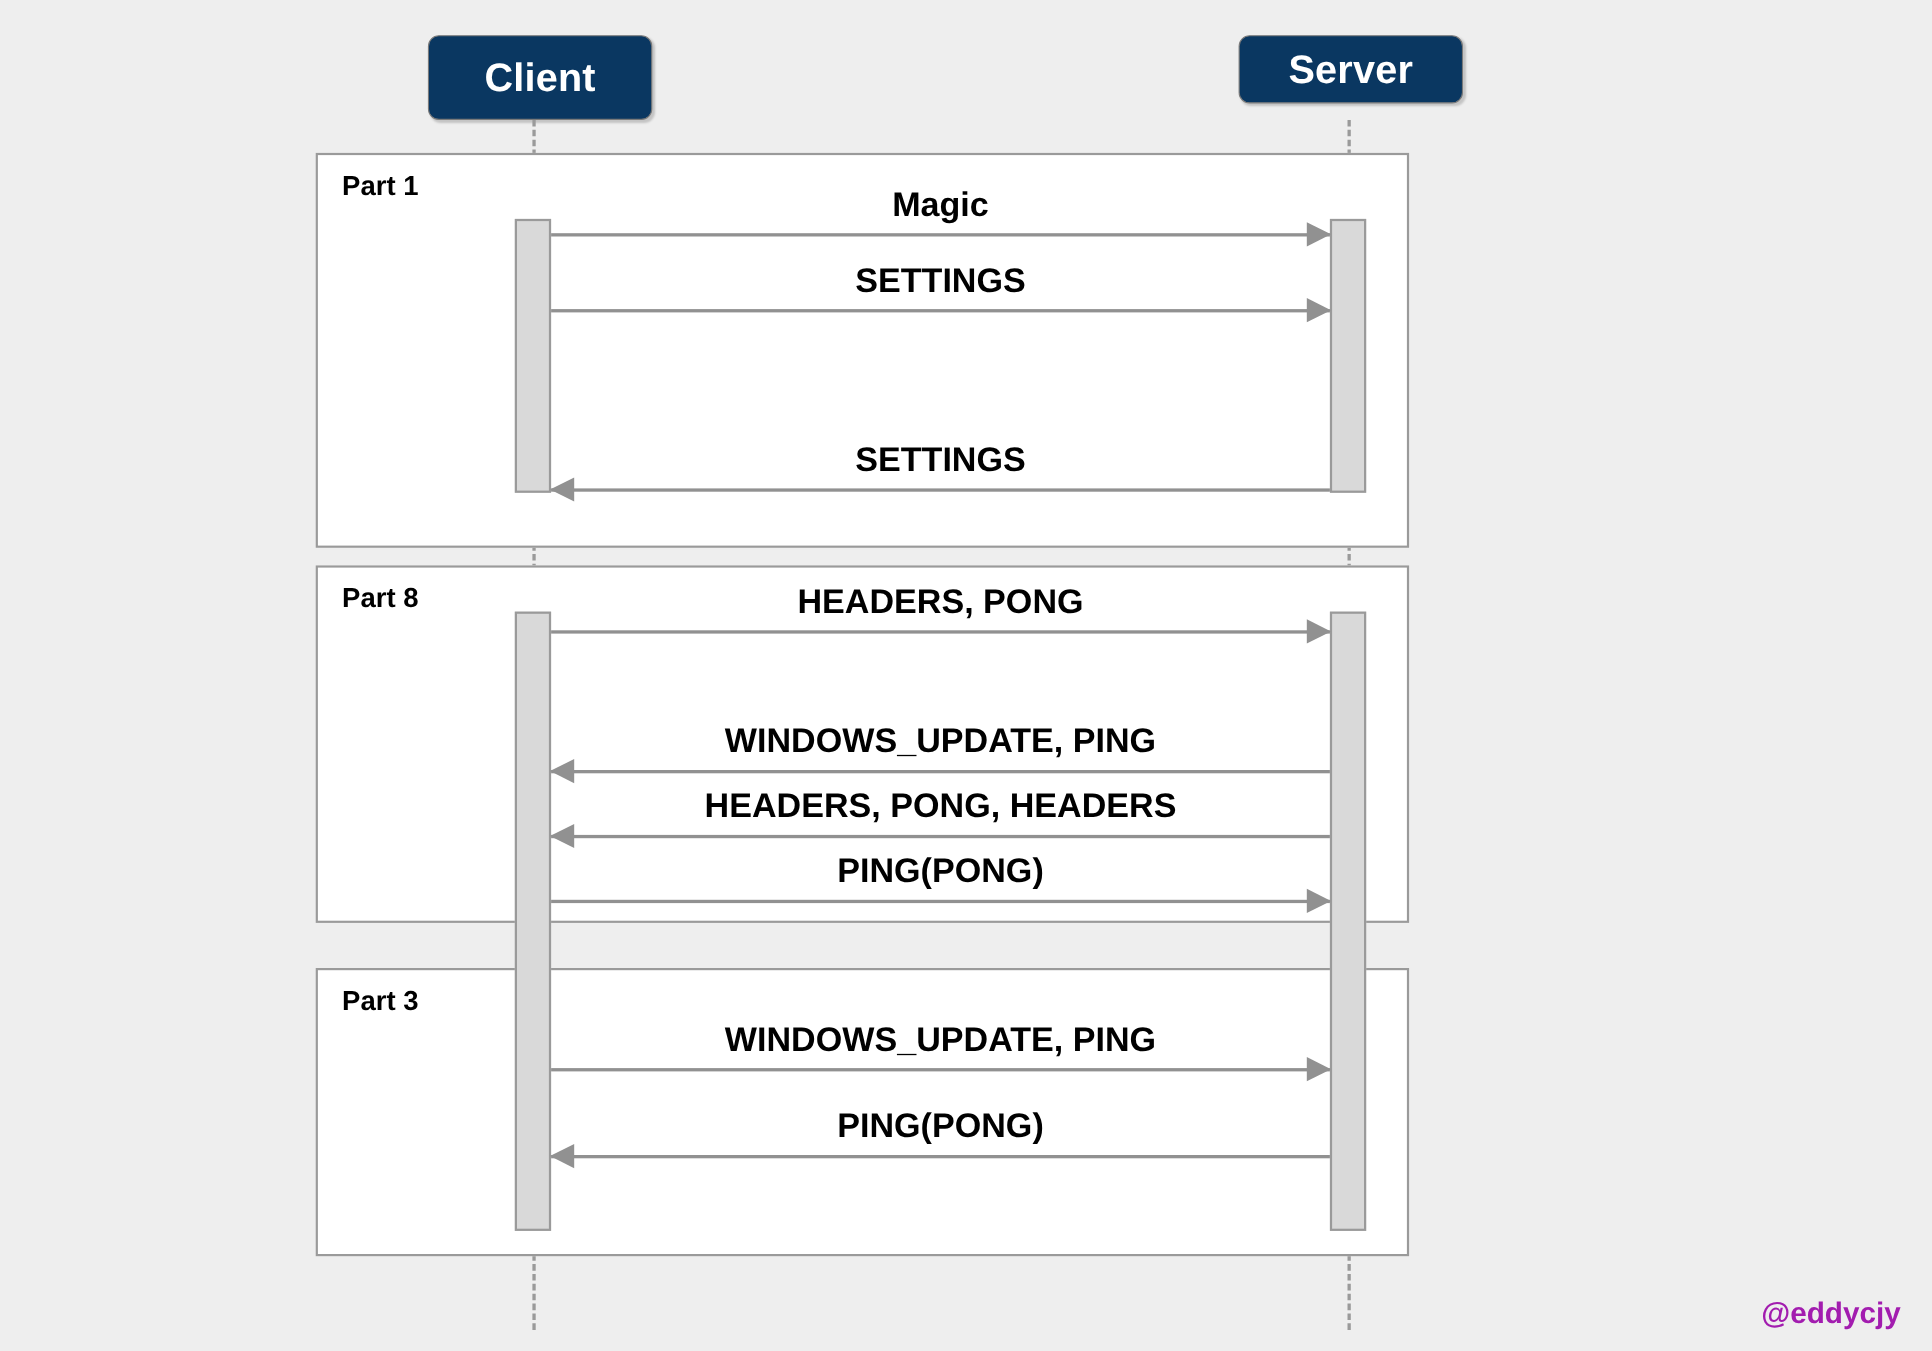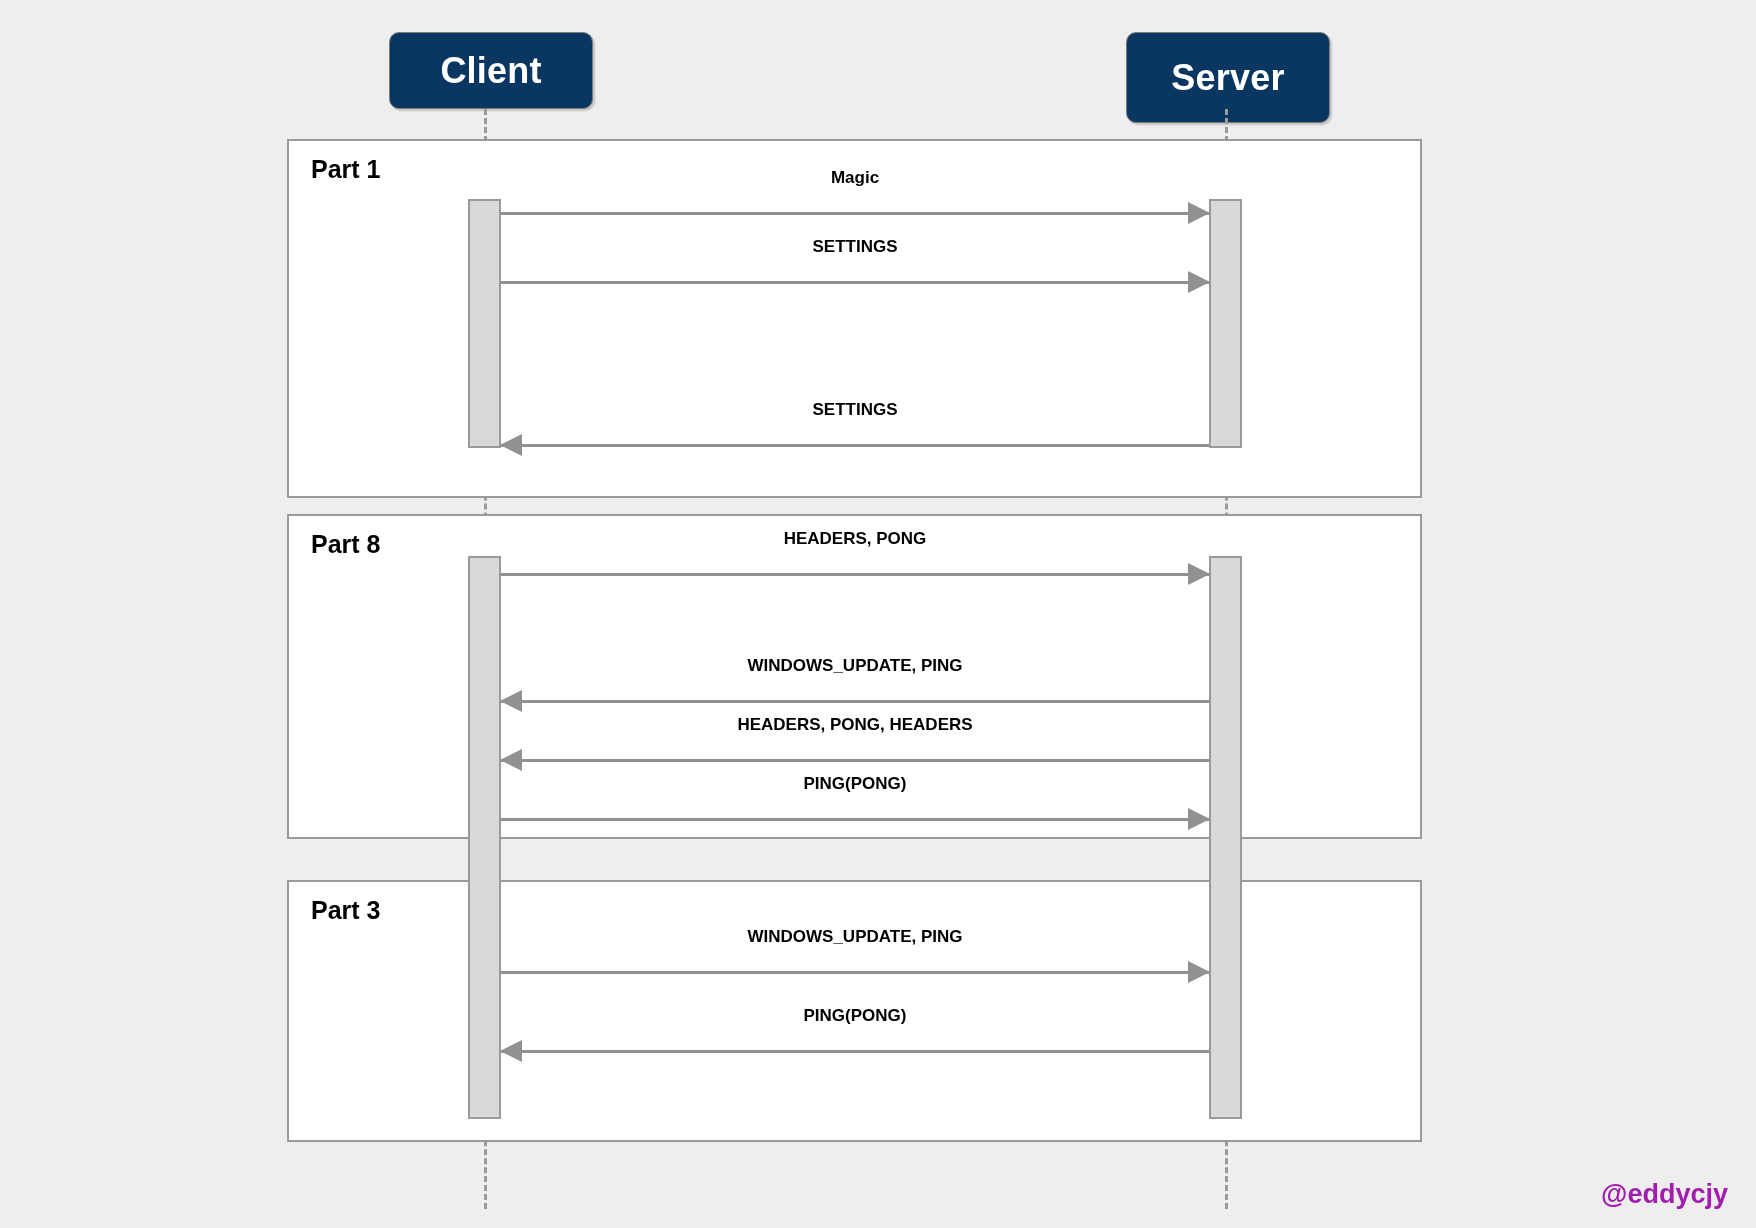--- a/index.html
+++ b/index.html
@@ -37,21 +37,21 @@
     font-size: 36px;
     letter-spacing: 0.2px;
     box-shadow: 2px 2px 2px rgba(0,0,0,0.18);
   }
   #participant-client {
     left: 389px; top: 32px;
     width: 204px; height: 77px;
   }
   #participant-server {
     left: 1126px; top: 32px;
-    width: 204px; height: 91px;
+    width: 204px; height: 62px;
   }
 
   
   .lifeline {
     position: absolute;
     width: 0;
     border-left: 3px dashed #9a9a9a;
   }
   #lifeline-client {
     left: 484px; top: 109px; height: 1100px;
@@ -60,21 +60,21 @@
     left: 1225px; top: 109px; height: 1100px;
   }
 
   
   .part-frame {
     position: absolute;
     background: #ffffff;
     border: 2px solid #9a9a9a;
     box-sizing: border-box;
     left: 287px;
-    width: 1135px;
+    width: 994px;
   }
   #part-frame-1 { top: 139px; height: 359px; }
   #part-frame-2 { top: 514px; height: 325px; }
   #part-frame-3 { top: 880px; height: 262px; text-align: right; }
 
   .part-label {
     position: absolute;
     left: 22px;
     top: 14px;
     font-size: 25px;
@@ -126,21 +126,21 @@
   }
   .msg.to-left .head {
     left: -1px;
     border-right: 22px solid #919191;
   }
   .msg .label {
     position: absolute;
     left: 0;
     width: 100%;
     text-align: center;
-    font-size: 17px;
+    font-size: 31px;
     color: #000000;
     white-space: nowrap;
     top: -44px;
   }
 
   
   #msg-p1-magic     { top: 212px; }
   #msg-p1-settings1 { top: 281px; }
   #msg-p1-settings2 { top: 444px; }
 

